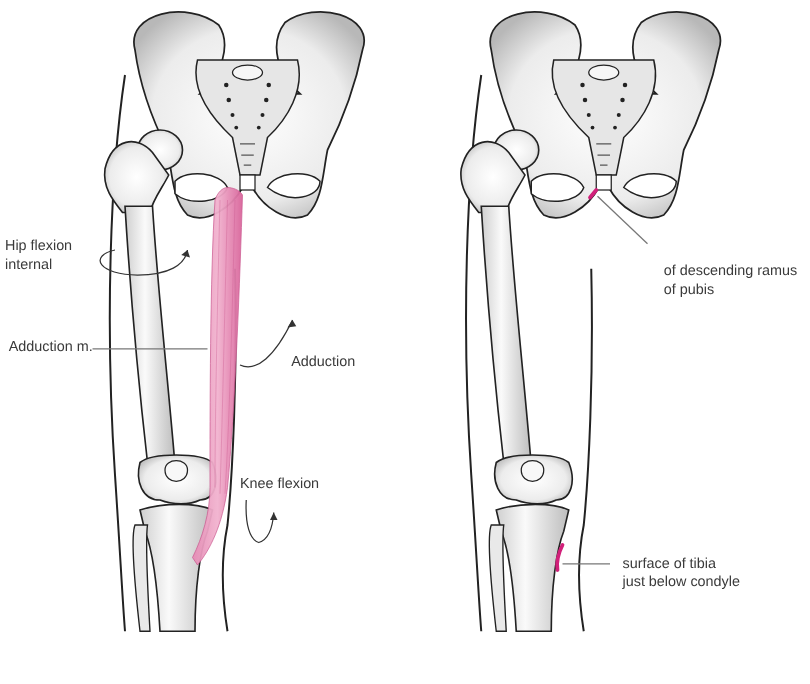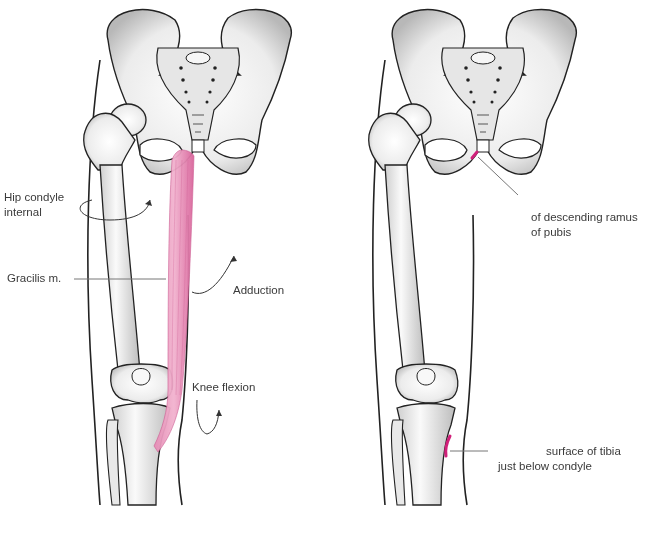--- a/index.html
+++ b/index.html
@@ -89,33 +89,33 @@
   <g transform="translate(285,0)">
     <use href="#leg"></use>
   </g>
   <path d="M472 158 L477 152" stroke="#d1207a" stroke-width="3" stroke-linecap="round"></path>
   <line x1="478" y1="157" x2="518" y2="195" stroke="#777" stroke-width="1"></line>
   <path d="M450 436 C447 442 445 450 446 456" stroke="#d1207a" stroke-width="3" fill="none" stroke-linecap="round"></path>
   <line x1="450" y1="451" x2="488" y2="451" stroke="#777" stroke-width="1"></line>
 </svg>
 
 <div class="lbl" style="left:4px;top:190px;">
-  <span>Hip condyle</span>
+  <span>Hip flexion</span>
   <span>internal</span>
 </div>
 <div class="lbl" style="left:7px;top:271px;">
-  <span>Gracilis m.</span>
+  <span>Adduction m.</span>
 </div>
 <div class="lbl" style="left:233px;top:283px;">
   <span>Adduction</span>
 </div>
 <div class="lbl" style="left:192px;top:380px;">
   <span>Knee flexion</span>
 </div>
 
 <div class="lbl" style="left:519px;top:190px;">
   <span style="padding-left:12px;margin-top:20px;">of descending ramus</span>
   <span style="padding-left:12px;">of pubis</span>
 </div>
 <div class="lbl" style="left:491px;top:444px;">
-  <span style="padding-left:7px;margin-left:48px;">surface of tibia</span>
+  <span style="padding-left:7px;">surface of tibia</span>
   <span style="padding-left:7px;">just below condyle</span>
 </div>
 
 </body></html>

